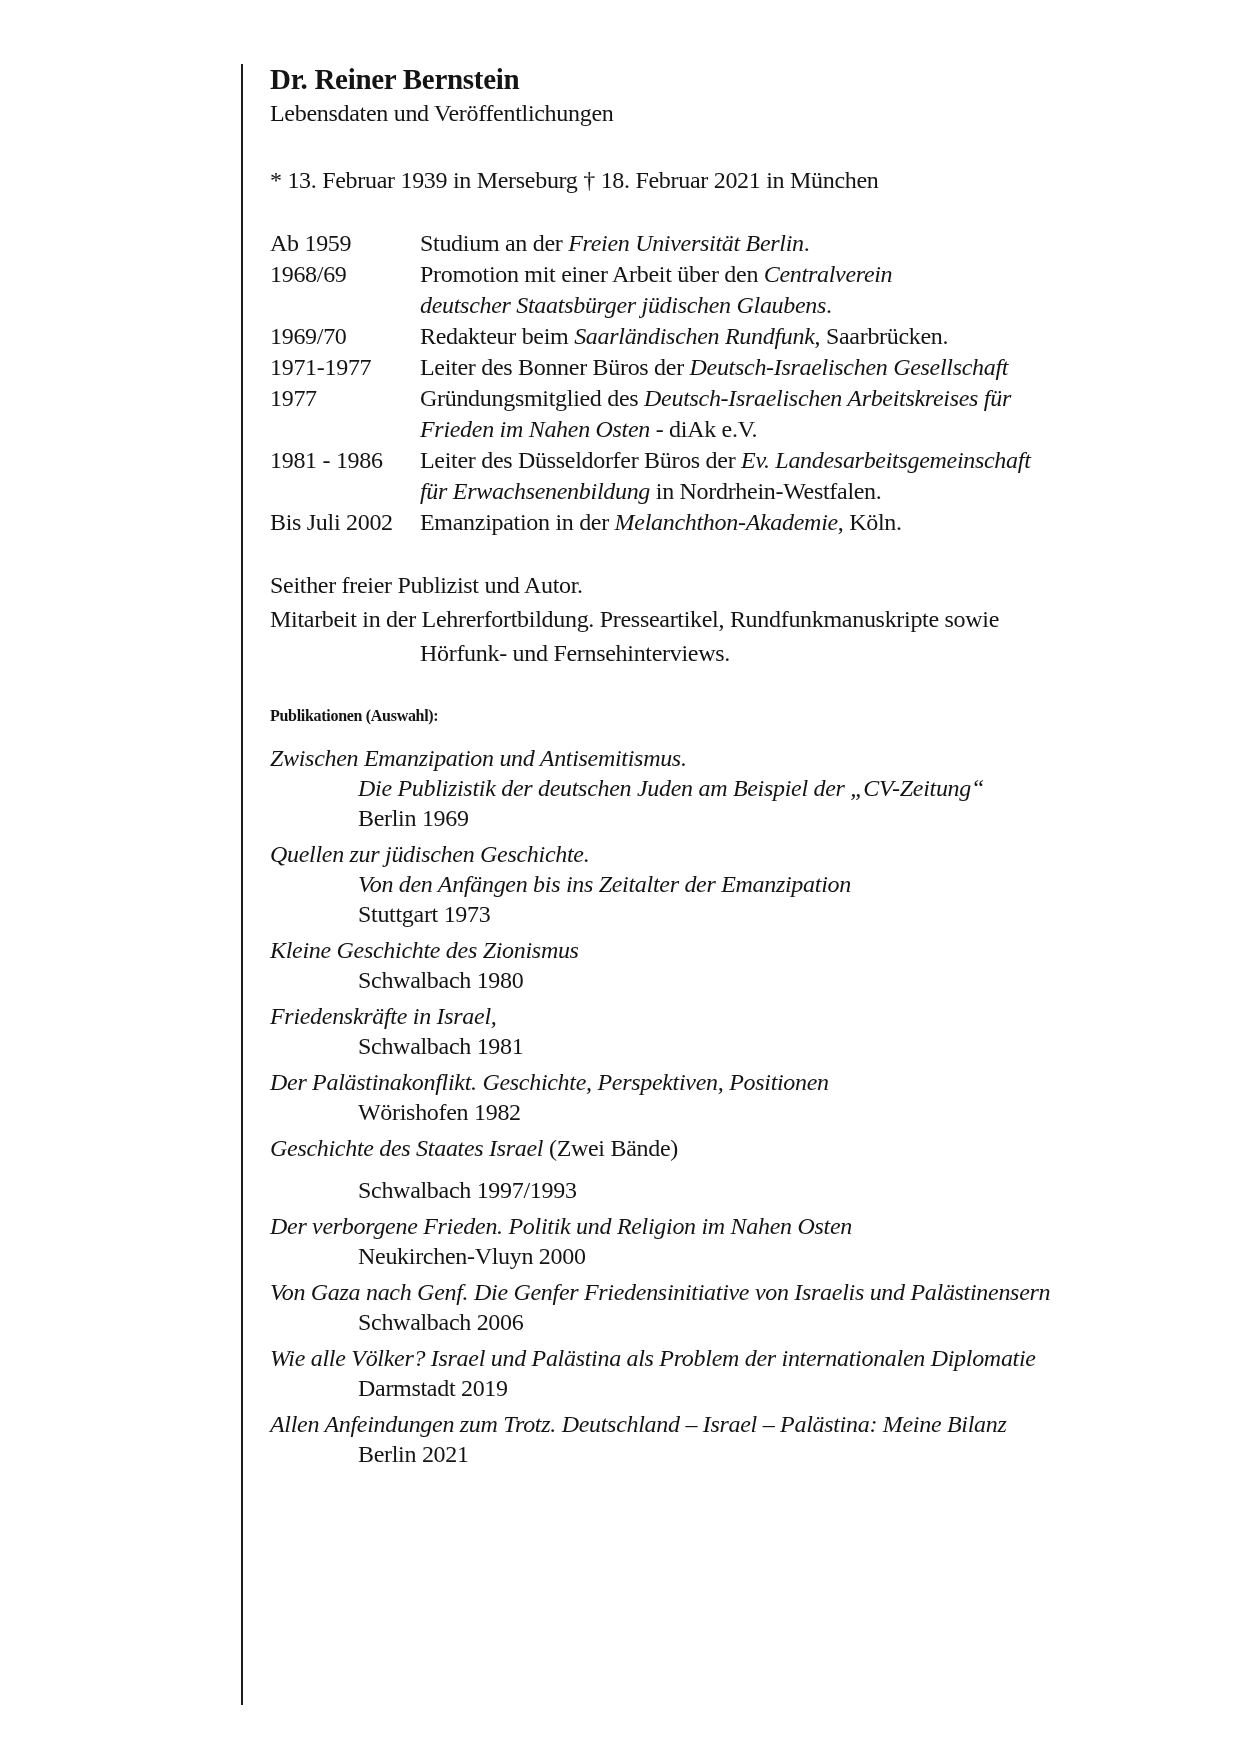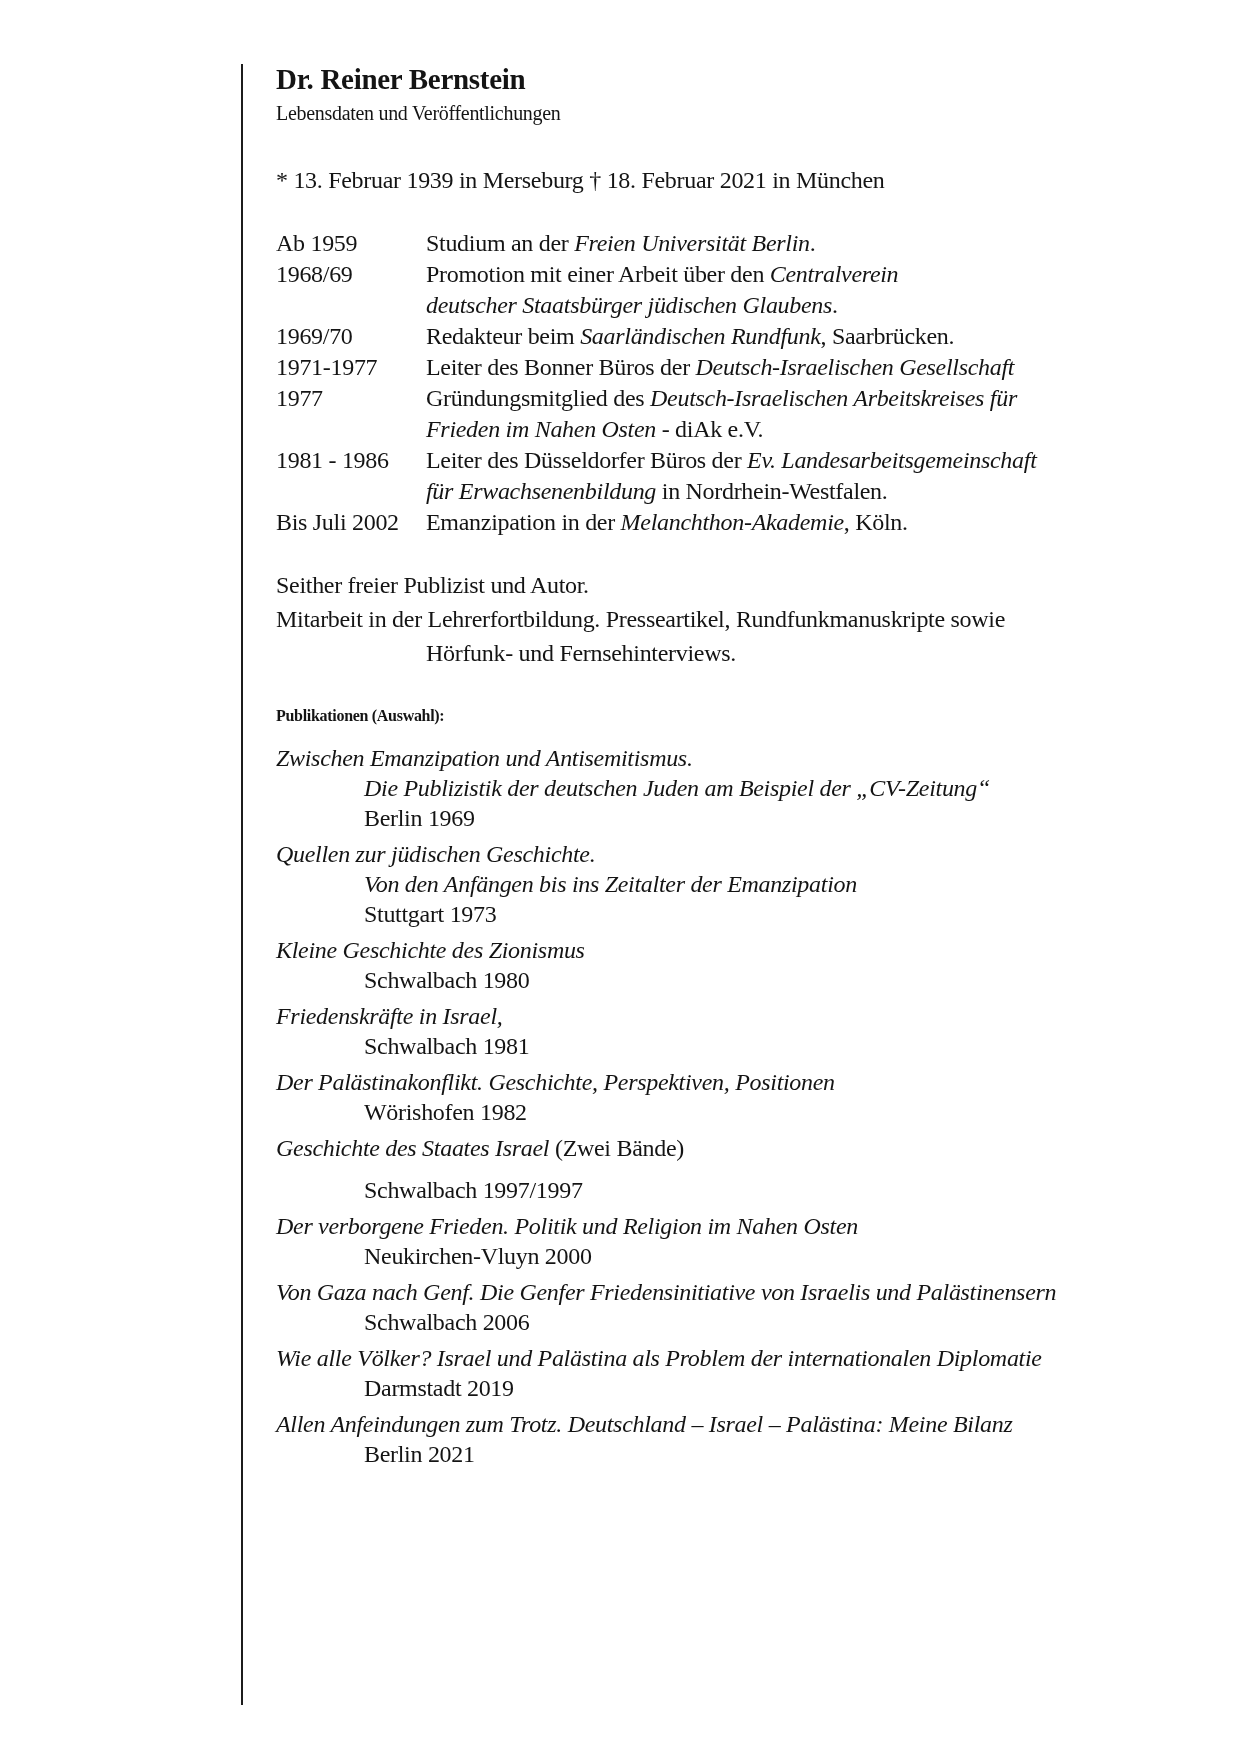--- a/index.html
+++ b/index.html
@@ -12,33 +12,33 @@
     overflow:hidden;
   }
   .vrule{
     position:absolute;
     left:241px;top:64px;
     width:2px;height:1641px;
     background:#1c1c1c;
   }
   .content{
     position:absolute;
-    left:276px;top:62px;
+    left:270px;top:62px;
     width:800px;
     font-size:24px;
     letter-spacing:-0.3px;
   }
   .title{
     font-size:29px;
     font-weight:bold;
     line-height:34px;
     margin:0;
   }
   .subtitle{
-    font-size:20px;
+    font-size:24px;
     line-height:31px;
     margin-top:2px;
   }
   .lifeline{
     margin-top:36px;
     line-height:31px;
     white-space:nowrap;
   }
   .timeline{margin-top:32px;}
   .trow{
@@ -170,21 +170,21 @@
         <div class="pub">
           <div class="pline"><span class="it">Friedenskräfte in Israel,</span></div>
           <div class="pline pindent">Schwalbach 1981</div>
         </div>
         <div class="pub">
           <div class="pline"><span class="it">Der Palästinakonflikt. Geschichte, Perspektiven, Positionen</span></div>
           <div class="pline pindent">Wörishofen 1982</div>
         </div>
         <div class="pub">
           <div class="pline"><span class="it">Geschichte des Staates Israel</span><span class="rm"> (Zwei Bände)</span></div>
-          <div class="pline pindent pgap">Schwalbach 1997/1997</div>
+          <div class="pline pindent pgap">Schwalbach 1997/1993</div>
         </div>
         <div class="pub">
           <div class="pline"><span class="it">Der verborgene Frieden. Politik und Religion im Nahen Osten</span></div>
           <div class="pline pindent">Neukirchen-Vluyn 2000</div>
         </div>
         <div class="pub">
           <div class="pline"><span class="it">Von Gaza nach Genf. Die Genfer Friedensinitiative von Israelis und Palästinensern</span></div>
           <div class="pline pindent">Schwalbach 2006</div>
         </div>
         <div class="pub">

